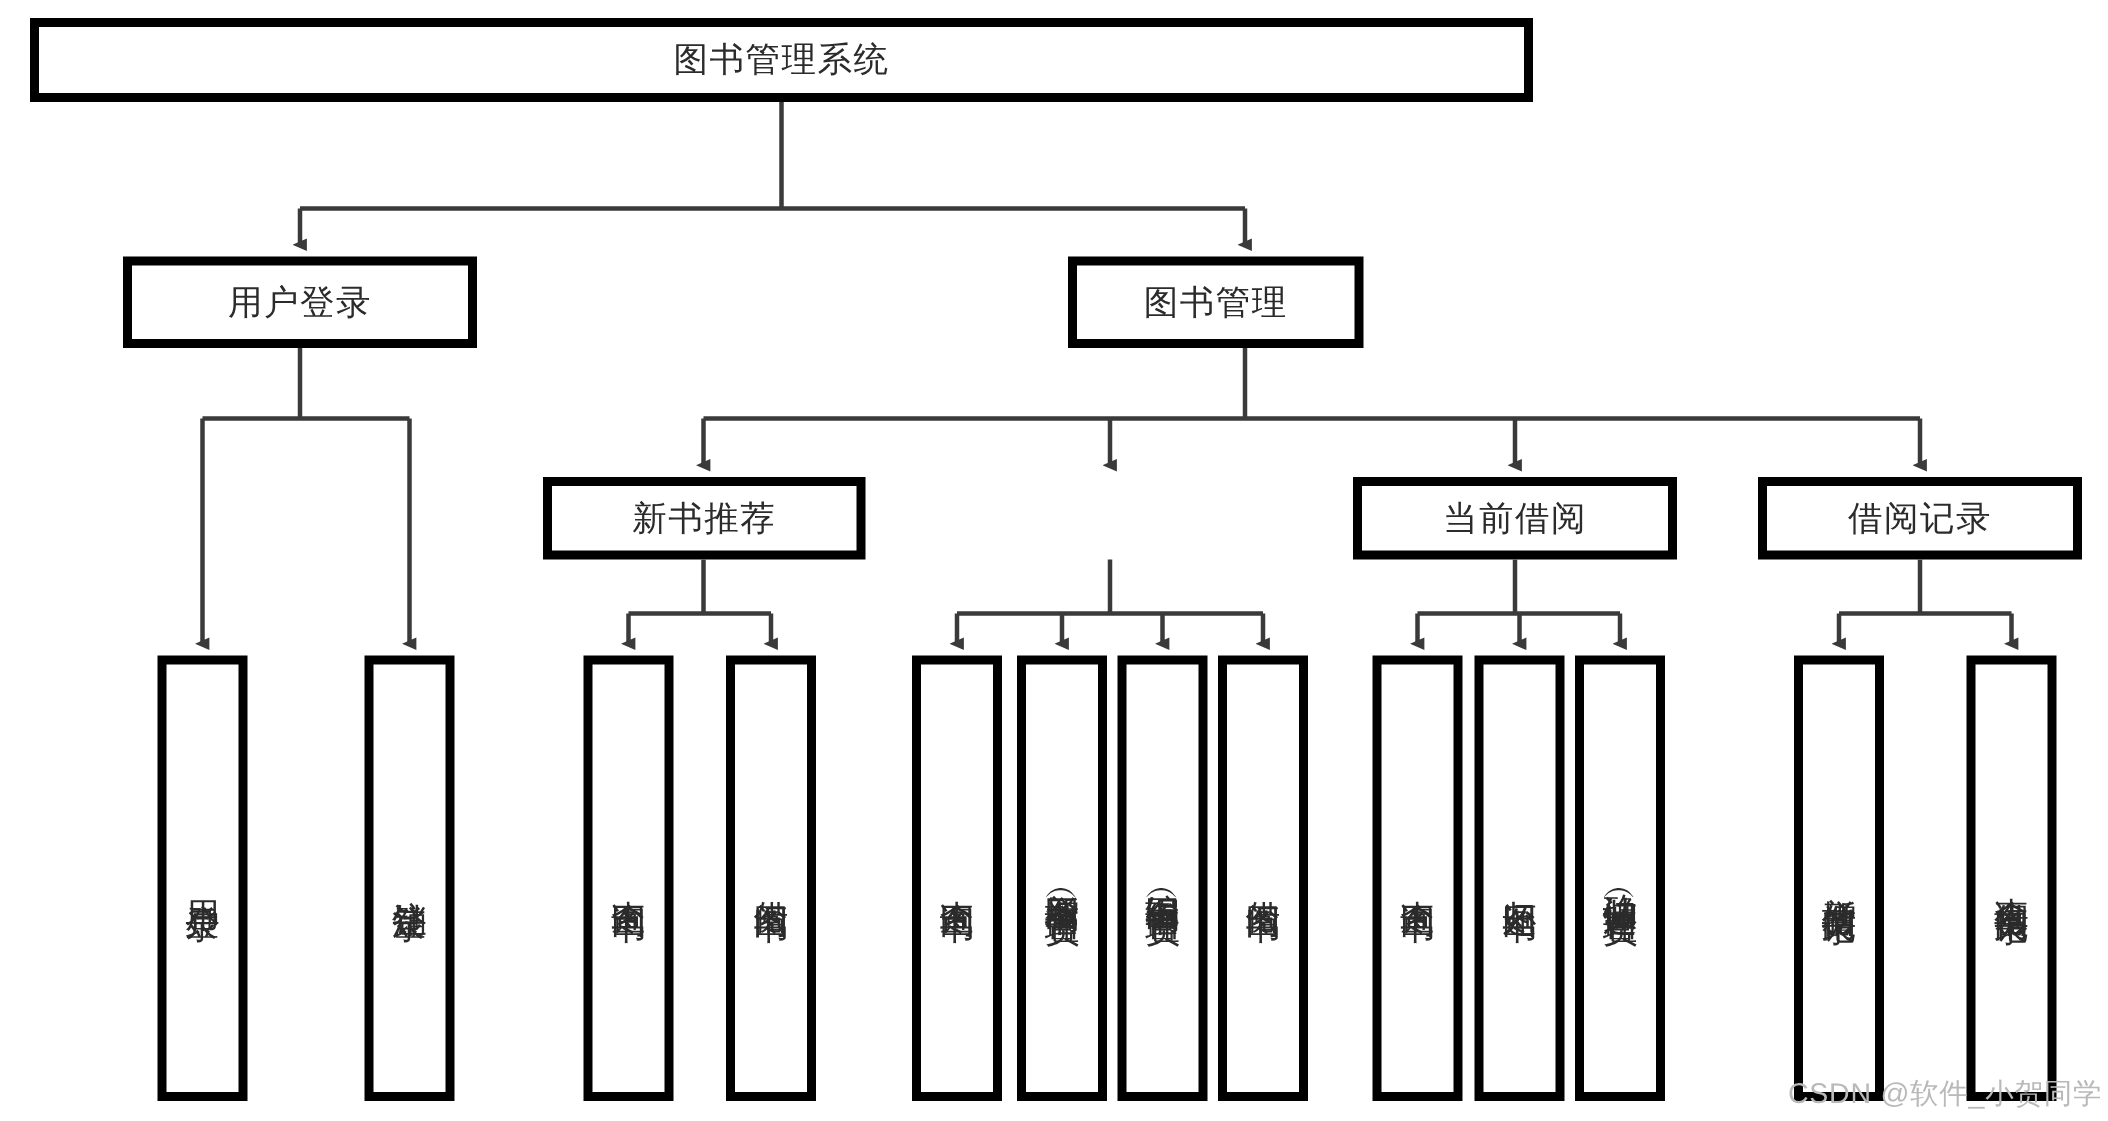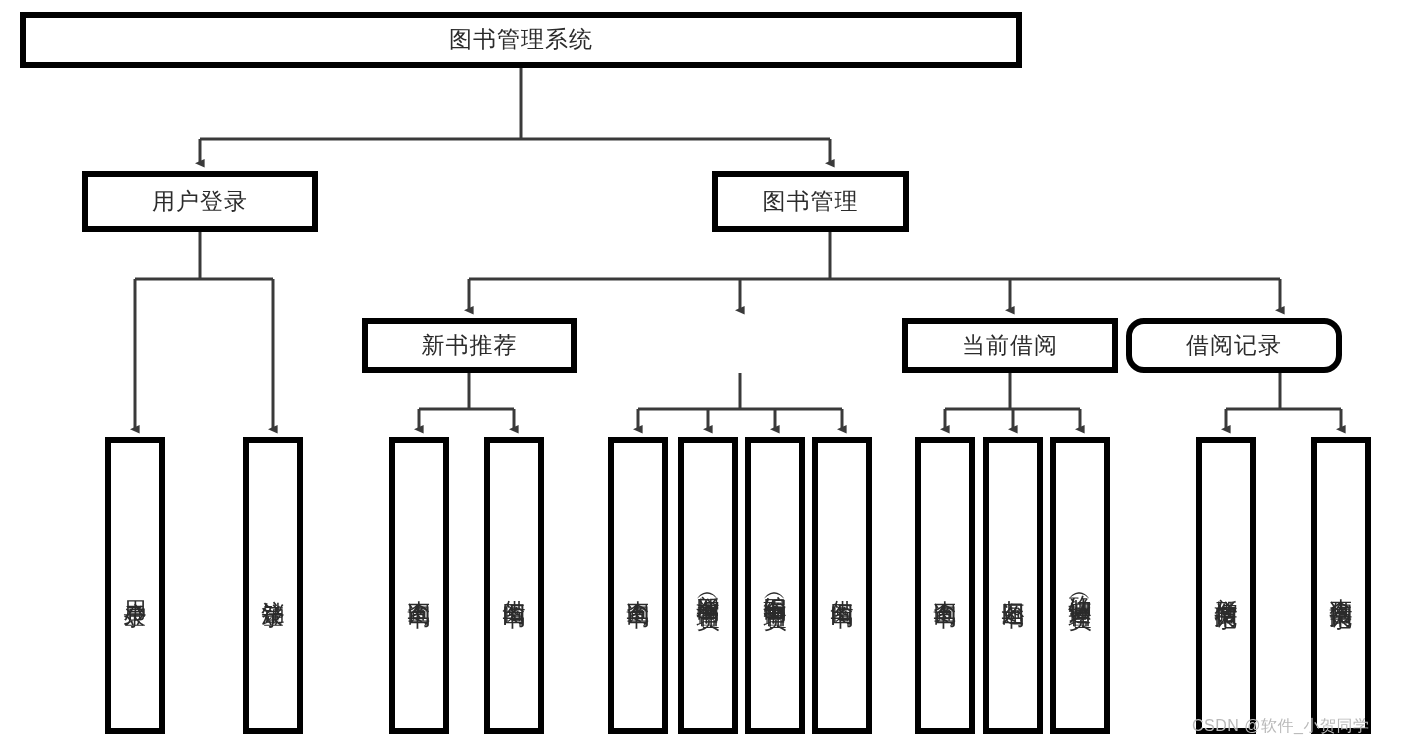--- a/index.html
+++ b/index.html
@@ -54,21 +54,21 @@
   }
   .node.v .vtext {
     writing-mode: vertical-rl;
     text-orientation: upright;
     white-space: normal;
     max-height: 100%;
   }
   .watermark {
     position: absolute;
     color: #b9b9b9;
-    font-size: 16px;
+    font-size: 19px;
     letter-spacing: 0.5px;
     white-space: nowrap;
     user-select: none;
   }
 </style>
 </head>
 <body>
 
 <div id="canvas">
 
@@ -132,21 +132,21 @@
   <div class="node h" style="left:712px; top:171px; width:197px; height:61px;">
     <span>图书管理</span>
   </div>
 
   <div class="node h" style="left:362px; top:318px; width:215px; height:55px;">
     <span>新书推荐</span>
   </div>
   <div class="node h" style="left:902px; top:318px; width:216px; height:55px;justify-content:center;">
     <span>当前借阅</span>
   </div>
-  <div class="node h" style="left:1126px; top:318px; width:216px; height:55px;border-radius:18px;">
+  <div class="node h" style="left:1172px; top:318px; width:216px; height:55px;">
     <span>借阅记录</span>
   </div>
 
   <div class="node v" style="left:105px; top:437px; width:60px; height:297px;">
     <span class="vtext">用户登录</span>
   </div>
   <div class="node v" style="left:243px; top:437px; width:60px; height:297px;">
     <span class="vtext">注销登录</span>
   </div>
 

